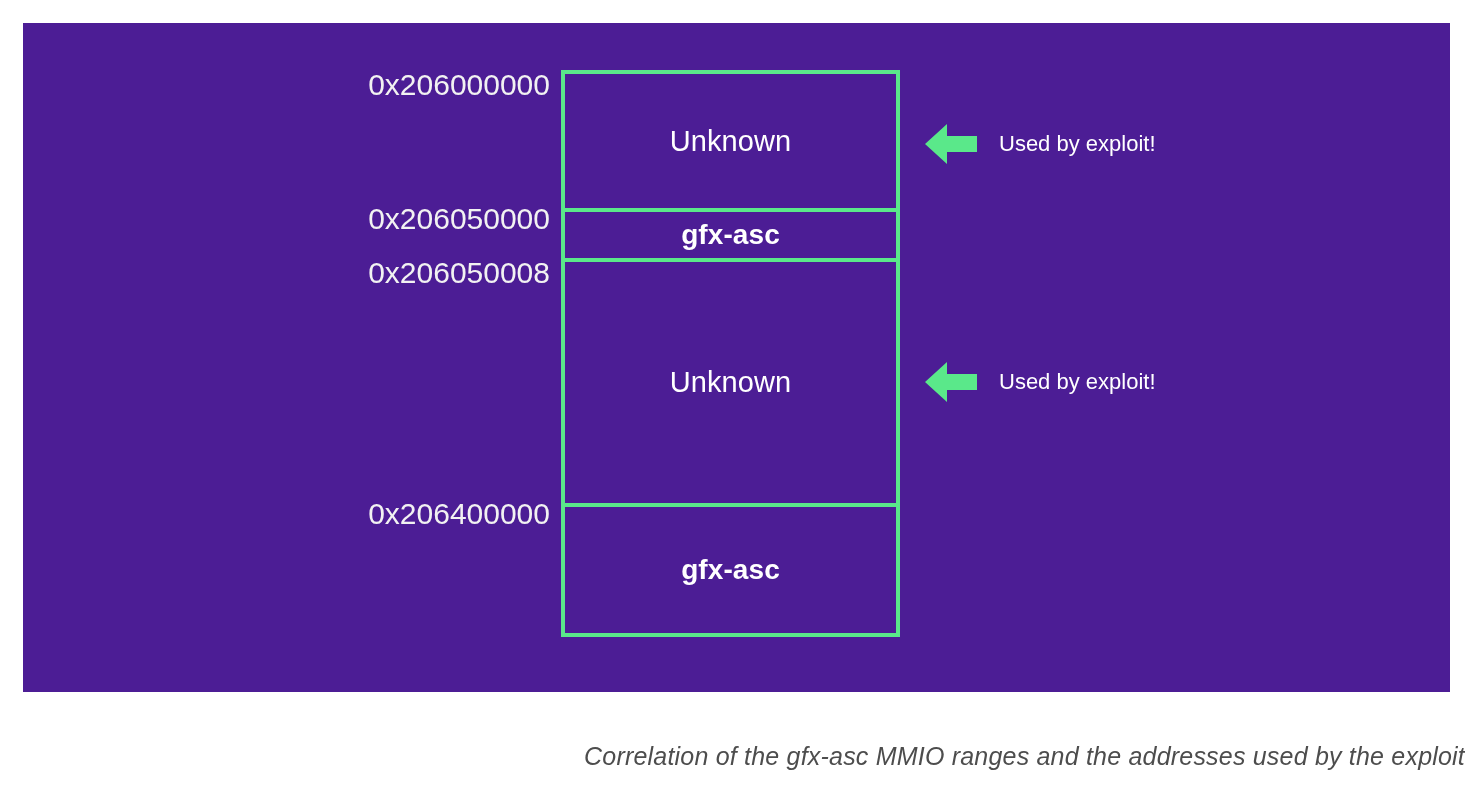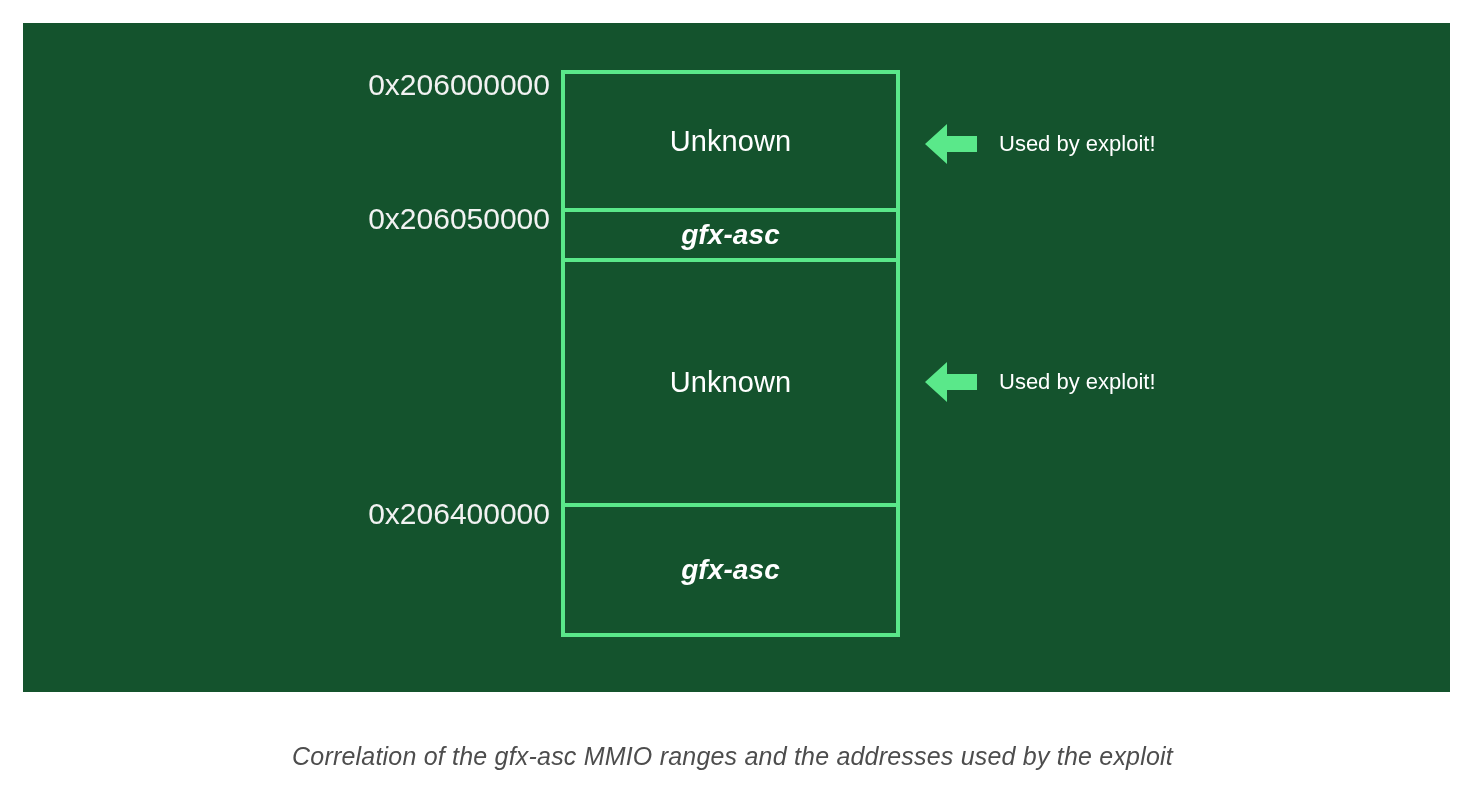--- a/index.html
+++ b/index.html
@@ -15,21 +15,21 @@
     overflow: hidden;
   }
 
   
   #figure-panel {
     position: absolute;
     left: 23px;
     top: 23px;
     width: 1427px;
     height: 669px;
-    background: #14532d;
+    background: #4c1d95;
   }
 
   
   #memory-map {
     position: absolute;
     left: 538px;      
     top: 47px;        
     width: 339px;     
     height: 567px;    
     box-sizing: border-box;
@@ -46,21 +46,20 @@
     color: #ffffff;
   }
   .region-label {
     font-size: 29px;
     line-height: 1;
     letter-spacing: 0.1px;
   }
   .region-label.bold {
     font-weight: bold;
     font-size: 28px;
-    font-style: italic;
   }
 
   
   #region-unknown-top    { top: 0px;   height: 134px; }      
   #region-gfxasc-top     { top: 134px; height: 54px;  border-top: 4px solid #5ae88a; border-bottom: 4px solid #5ae88a; }  
   #region-unknown-mid    { top: 188px; height: 241px; }      
   #region-gfxasc-bottom  { top: 429px; height: 130px; border-top: 4px solid #5ae88a; } 
 
   
   .addr-label {
@@ -93,36 +92,37 @@
     line-height: 1;
     white-space: nowrap;
   }
 
   
   #figure-caption {
     position: absolute;
     left: 0;
     top: 742px;
     width: 1465px;
-    text-align: center;
+    text-align: right;
     font-style: italic;
     font-size: 25px;
     color: #4d4d4d;
     letter-spacing: 0.2px;
   }
 </style>
 </head>
 <body>
 
 <div id="figure-panel">
 
   <div class="addr-label" style="top: 47px;">0x206000000</div>
 
   <div class="addr-label" style="top: 181px;">0x206050000</div>
 
+  <div class="addr-label" style="top: 235px;">0x206050008</div>
 
   <div class="addr-label" style="top: 462px; margin-top: 14px;">0x206400000</div>
 
 
   <div id="memory-map">
 
     <div class="region" id="region-unknown-top">
       <span class="region-label">Unknown</span>
     </div>
 

